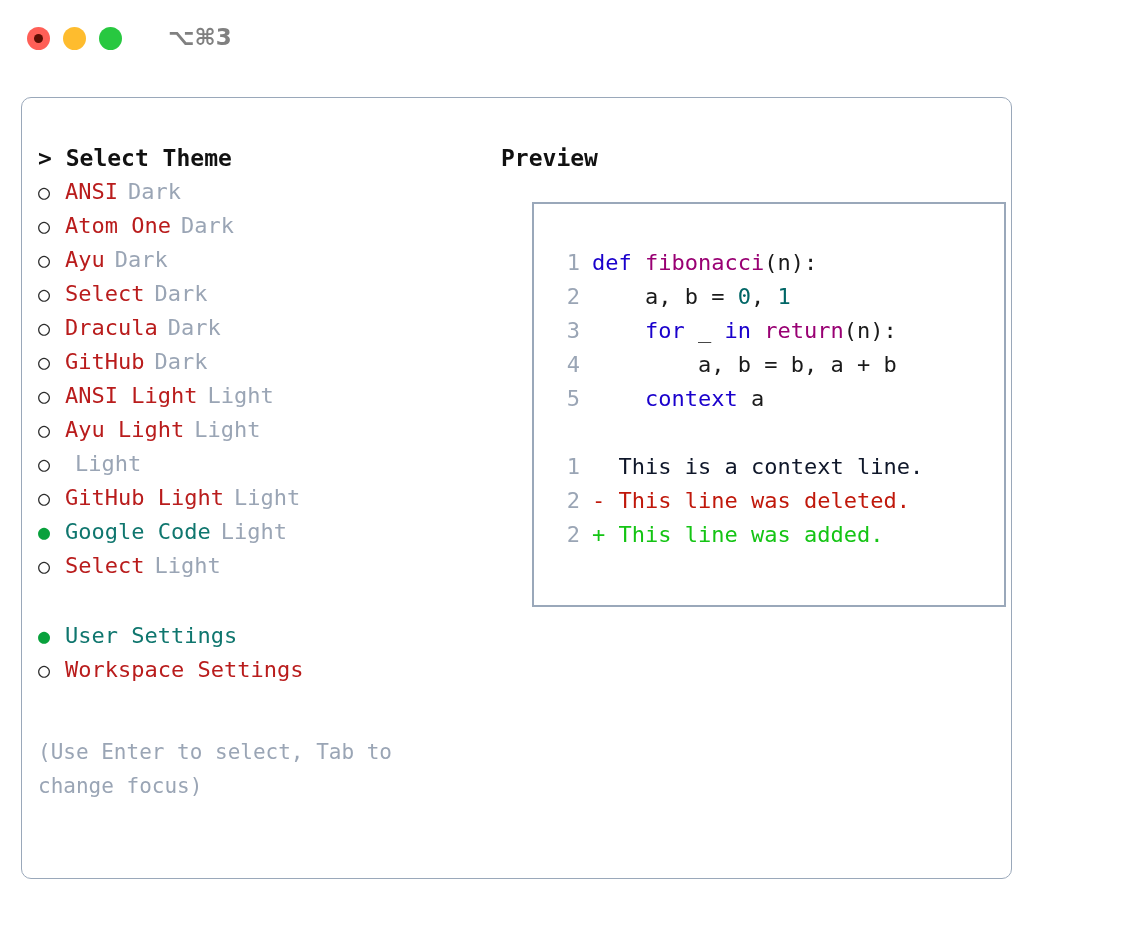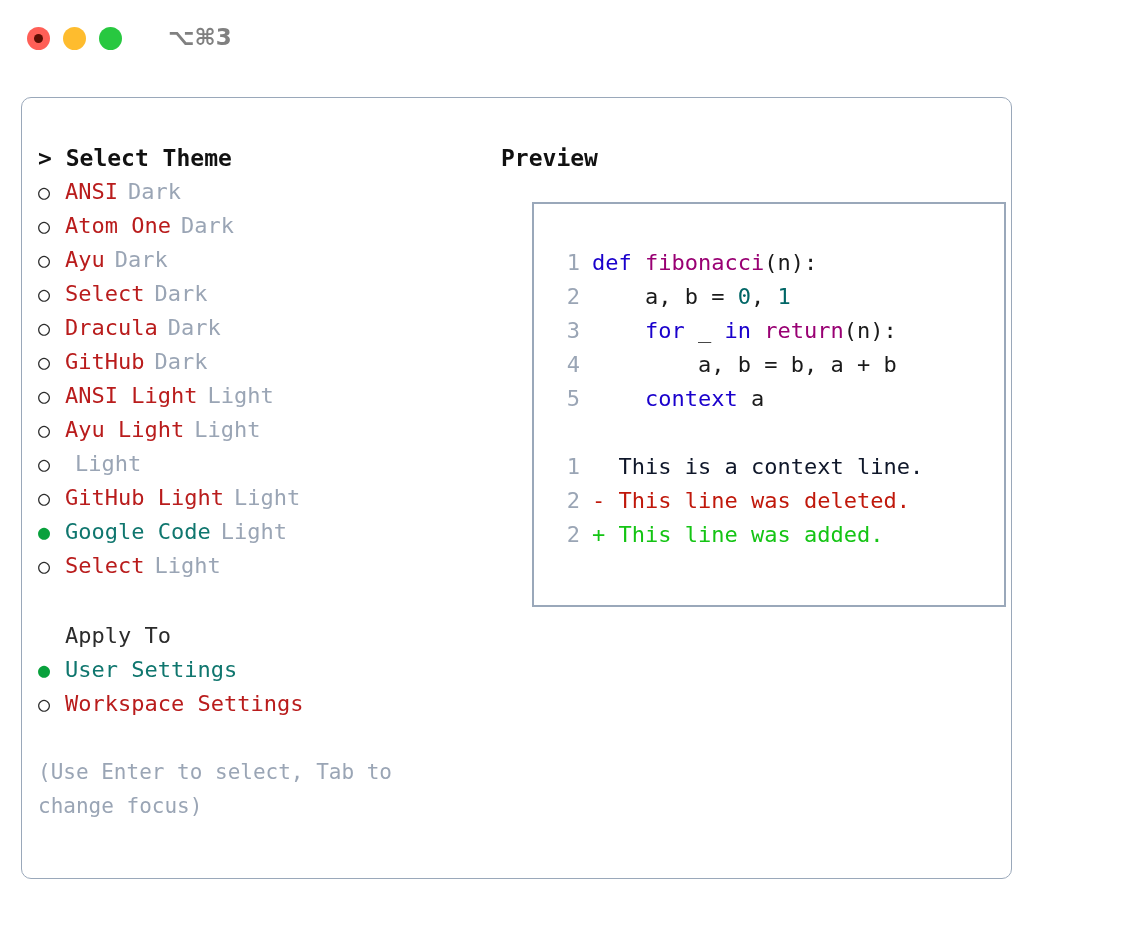--- a/index.html
+++ b/index.html
@@ -150,21 +150,21 @@
 
   .apply-title {
     font-size: 22px;
     color: #2b2b2b;
     line-height: 34px;
     padding-left: 27px;
     white-space: pre;
   }
 
   .hint {
-    margin-top: 34px;
+    margin-top: 48px;
     font-size: 21px;
     color: #9aa5b5;
     line-height: 34px;
     width: 410px;
     white-space: pre-wrap;
   }
 
   
   .preview-box {
     position: absolute;
@@ -235,21 +235,20 @@
             <li class="row"><span class="marker">○</span><span class="label">Dracula</span><span class="suffix">Dark</span></li>
             <li class="row"><span class="marker">○</span><span class="label">GitHub</span><span class="suffix">Dark</span></li>
             <li class="row"><span class="marker">○</span><span class="label">ANSI Light</span><span class="suffix">Light</span></li>
             <li class="row"><span class="marker">○</span><span class="label">Ayu Light</span><span class="suffix">Light</span></li>
             <li class="row"><span class="marker">○</span><span class="suffix">Light</span></li>
             <li class="row"><span class="marker">○</span><span class="label">GitHub Light</span><span class="suffix">Light</span></li>
             <li class="row selected"><span class="marker sel">●</span><span class="label">Google Code</span><span class="suffix">Light</span></li>
             <li class="row"><span class="marker">○</span><span class="label">Select</span><span class="suffix">Light</span></li>
           </ul>
         <div class="spacer-lg"></div>
-        <div class="apply-title">Apply To</div>
         <ul class="apply-list" id="apply-list">
             <li class="row selected"><span class="marker sel">●</span><span class="label">User Settings</span></li>
             <li class="row"><span class="marker">○</span><span class="label">Workspace Settings</span></li>
           </ul>
         <div class="hint">(Use Enter to select, Tab to change focus)</div>
       </div>
 
       <div class="right">
         <div class="heading">Preview</div>
         <div class="preview-box">

